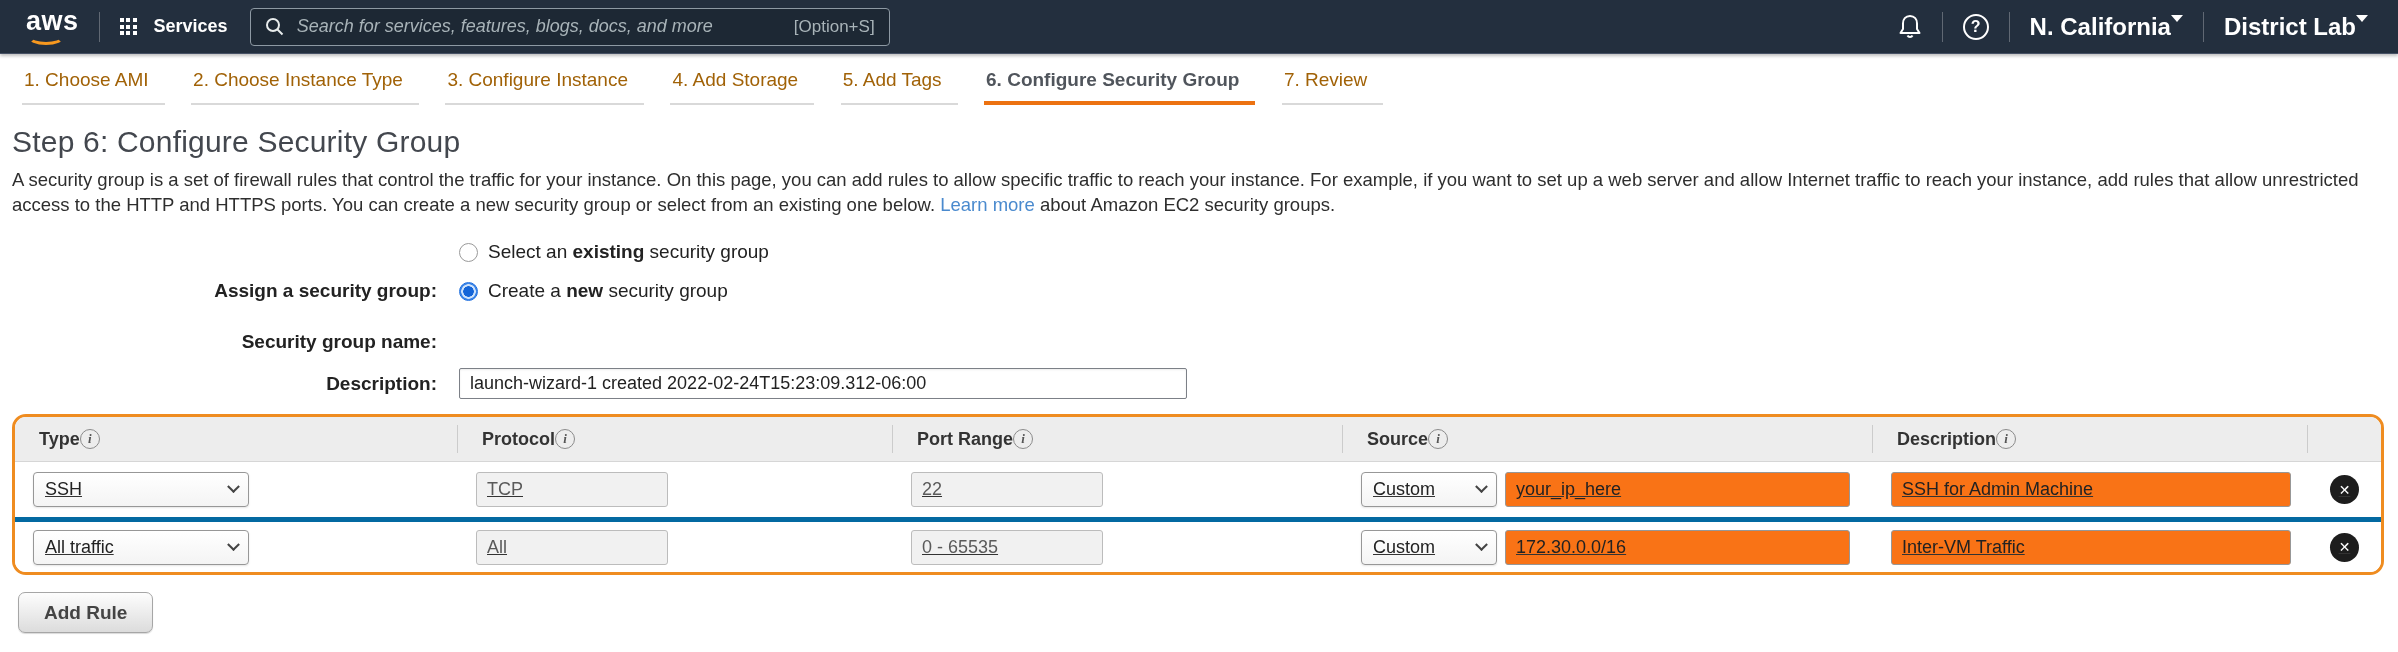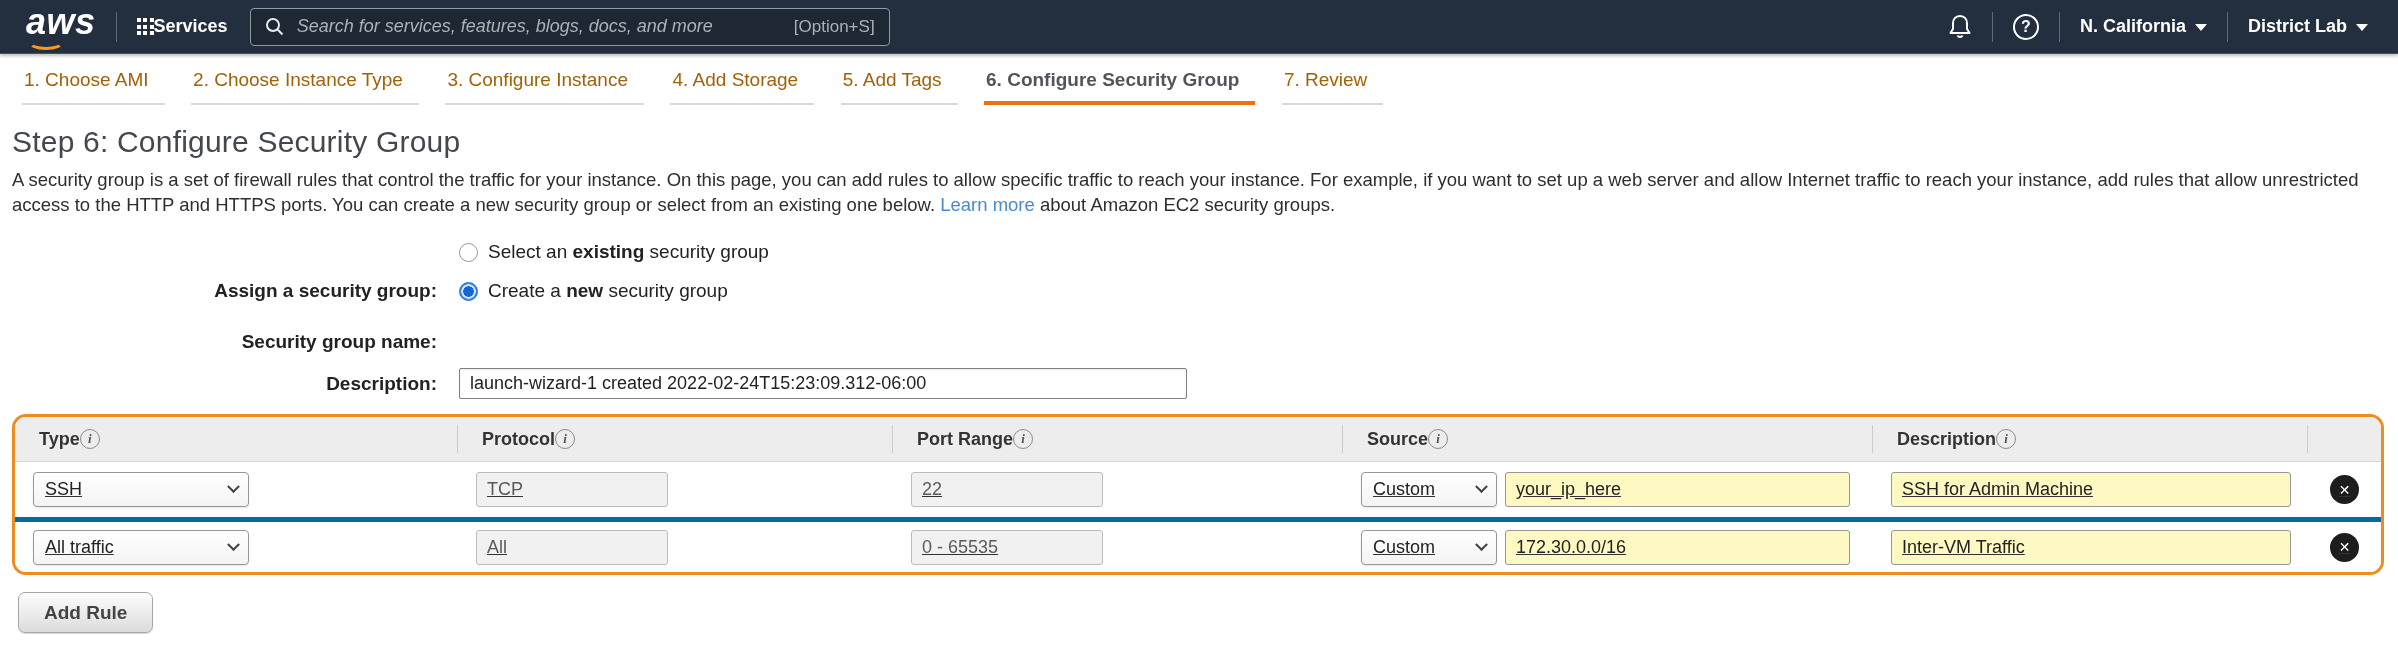--- a/index.html
+++ b/index.html
@@ -3,41 +3,41 @@
 <meta charset="utf-8">
 <style>
   * { box-sizing: border-box; margin: 0; padding: 0; }
   html,body { width: 2398px; height: 652px; overflow: hidden; }
   body { font-family: "Liberation Sans", "DejaVu Sans", sans-serif; background: #fff; color: #333; }
 
   
   .topnav { height: 54px; background: #232f3e; display: flex; align-items: center;
             padding: 0 30px 0 26px; color: #fff; border-bottom: 1px solid #465165;
             box-shadow: 0 2px 3px rgba(0,0,0,.25); position: relative; z-index: 5; }
-  .logo { position: relative; font-weight: bold; font-size: 36px; letter-spacing: .5px;
-          line-height: 1; padding-bottom: 10px; cursor: pointer; font-style: italic; }
+  .logo { position: relative; font-weight: bold; font-size: 27px; letter-spacing: .5px;
+          line-height: 1; padding-bottom: 10px; cursor: pointer; }
   .logo .smile { position: absolute; left: 2px; bottom: 0; width: 36px; height: 16px;
           border: 3px solid transparent; border-bottom-color: #f7981f; border-radius: 50%; }
   .nav-sep { width: 1px; height: 30px; background: rgba(255,255,255,.28); margin: 0 20px; }
-  .services { display: flex; align-items: center; gap: 0; font-size: 18px; font-weight: bold; cursor: pointer; }
+  .services { display: flex; align-items: center; gap: 17px; font-size: 18px; font-weight: bold; cursor: pointer; }
   .grid-icon { display: grid; grid-template-columns: repeat(3, 4px); grid-gap: 2.5px; }
   .grid-icon span { width: 4px; height: 4px; background: #fff; }
   .searchbox { display: flex; align-items: center; gap: 13px; width: 640px; height: 38px;
           margin-left: 22px; border: 1px solid #8d99a3; border-radius: 4px;
           background: rgba(0,0,0,.15); padding: 0 14px; cursor: text; }
   .searchbox svg { flex: 0 0 auto; }
   .searchbox input { flex: 1; background: transparent; border: 0; outline: none;
           color: #e8ecec; font-size: 18px; font-family: inherit; }
   .searchbox input::placeholder { color: #a8b3b8; font-style: italic; }
   .search-shortcut { color: #a8b3b8; font-size: 17px; }
   .nav-right { margin-left: auto; display: flex; align-items: center; }
   .nav-icon-btn { cursor: pointer; display: flex; align-items: center; justify-content: center; }
   .help-circle { width: 26px; height: 26px; border: 2px solid #fff; border-radius: 50%;
           font-size: 16px; font-weight: bold; display: flex; align-items: center; justify-content: center; }
-  .nav-menu { display: flex; align-items: center; gap: 9px; font-size: 18px; font-weight: 600; cursor: pointer; }
+  .nav-menu { display: flex; font-size: 24px; font-weight: 600; cursor: pointer; }
   .caret-down { width: 0; height: 0; border-left: 6px solid transparent; border-right: 6px solid transparent;
           border-top: 7px solid #fff; margin-top: 2px; }
 
   
   .steps { padding: 15px 0 0 22px; background: #fff; white-space: nowrap; }
   .step { display: inline-block; font-size: 19px; color: #a16207; padding: 0 16px 12px 2px;
           margin-right: 22px; border-bottom: 2px solid #d9d9d9; cursor: pointer; }
   .step.active { color: #50555c; font-weight: bold; border-bottom: 4px solid #ec7211; padding-bottom: 10px; }
 
   
@@ -78,21 +78,21 @@
   .sel { display: inline-flex; justify-content: space-between; align-items: center; gap: 8px;
            width: 216px; height: 35px; border: 1px solid #979797; border-radius: 4px;
            background: linear-gradient(#ffffff, #f4f4f4); padding: 0 10px 0 11px; font-size: 18px;
            color: #222; cursor: pointer; box-shadow: 0 1px 2px rgba(0,0,0,.10); }
   .sel.small { width: 136px; }
   .chev { width: 9px; height: 9px; border-right: 2px solid #444; border-bottom: 2px solid #444;
            transform: rotate(45deg) translate(-2px,-2px); flex: 0 0 9px; }
   .ro-input { width: 192px; height: 35px; background: #f1f1f1; border: 1px solid #bcbcbc; border-radius: 3px;
            color: #5a5a5a; font-size: 18px; font-family: inherit; padding: 0 10px; }
   .cell-input { height: 35px; border: 1px solid #979797; border-radius: 3px; font-size: 18px;
-           font-family: inherit; color: #222; padding: 0 10px; outline: none; background: #fef9c3; }
+           font-family: inherit; color: #222; padding: 0 10px; outline: none; background: #f97316; }
   .src-input { width: 345px; }
   .desc-input { width: 400px; }
   .del-cell { justify-content: center; padding-left: 0; }
   .del-btn { width: 29px; height: 29px; border-radius: 50%; background: #1d1d1d; color: #fff;
            font-size: 14px; font-weight: bold; display: flex; align-items: center; justify-content: center;
            cursor: pointer; line-height: 1; }
 
   
   .add-rule { margin: 17px 0 0 6px; height: 41px; padding: 0 25px; font-size: 19px; font-weight: bold;
            color: #444; font-family: inherit; background: linear-gradient(#fdfdfd, #dcdcdc);

